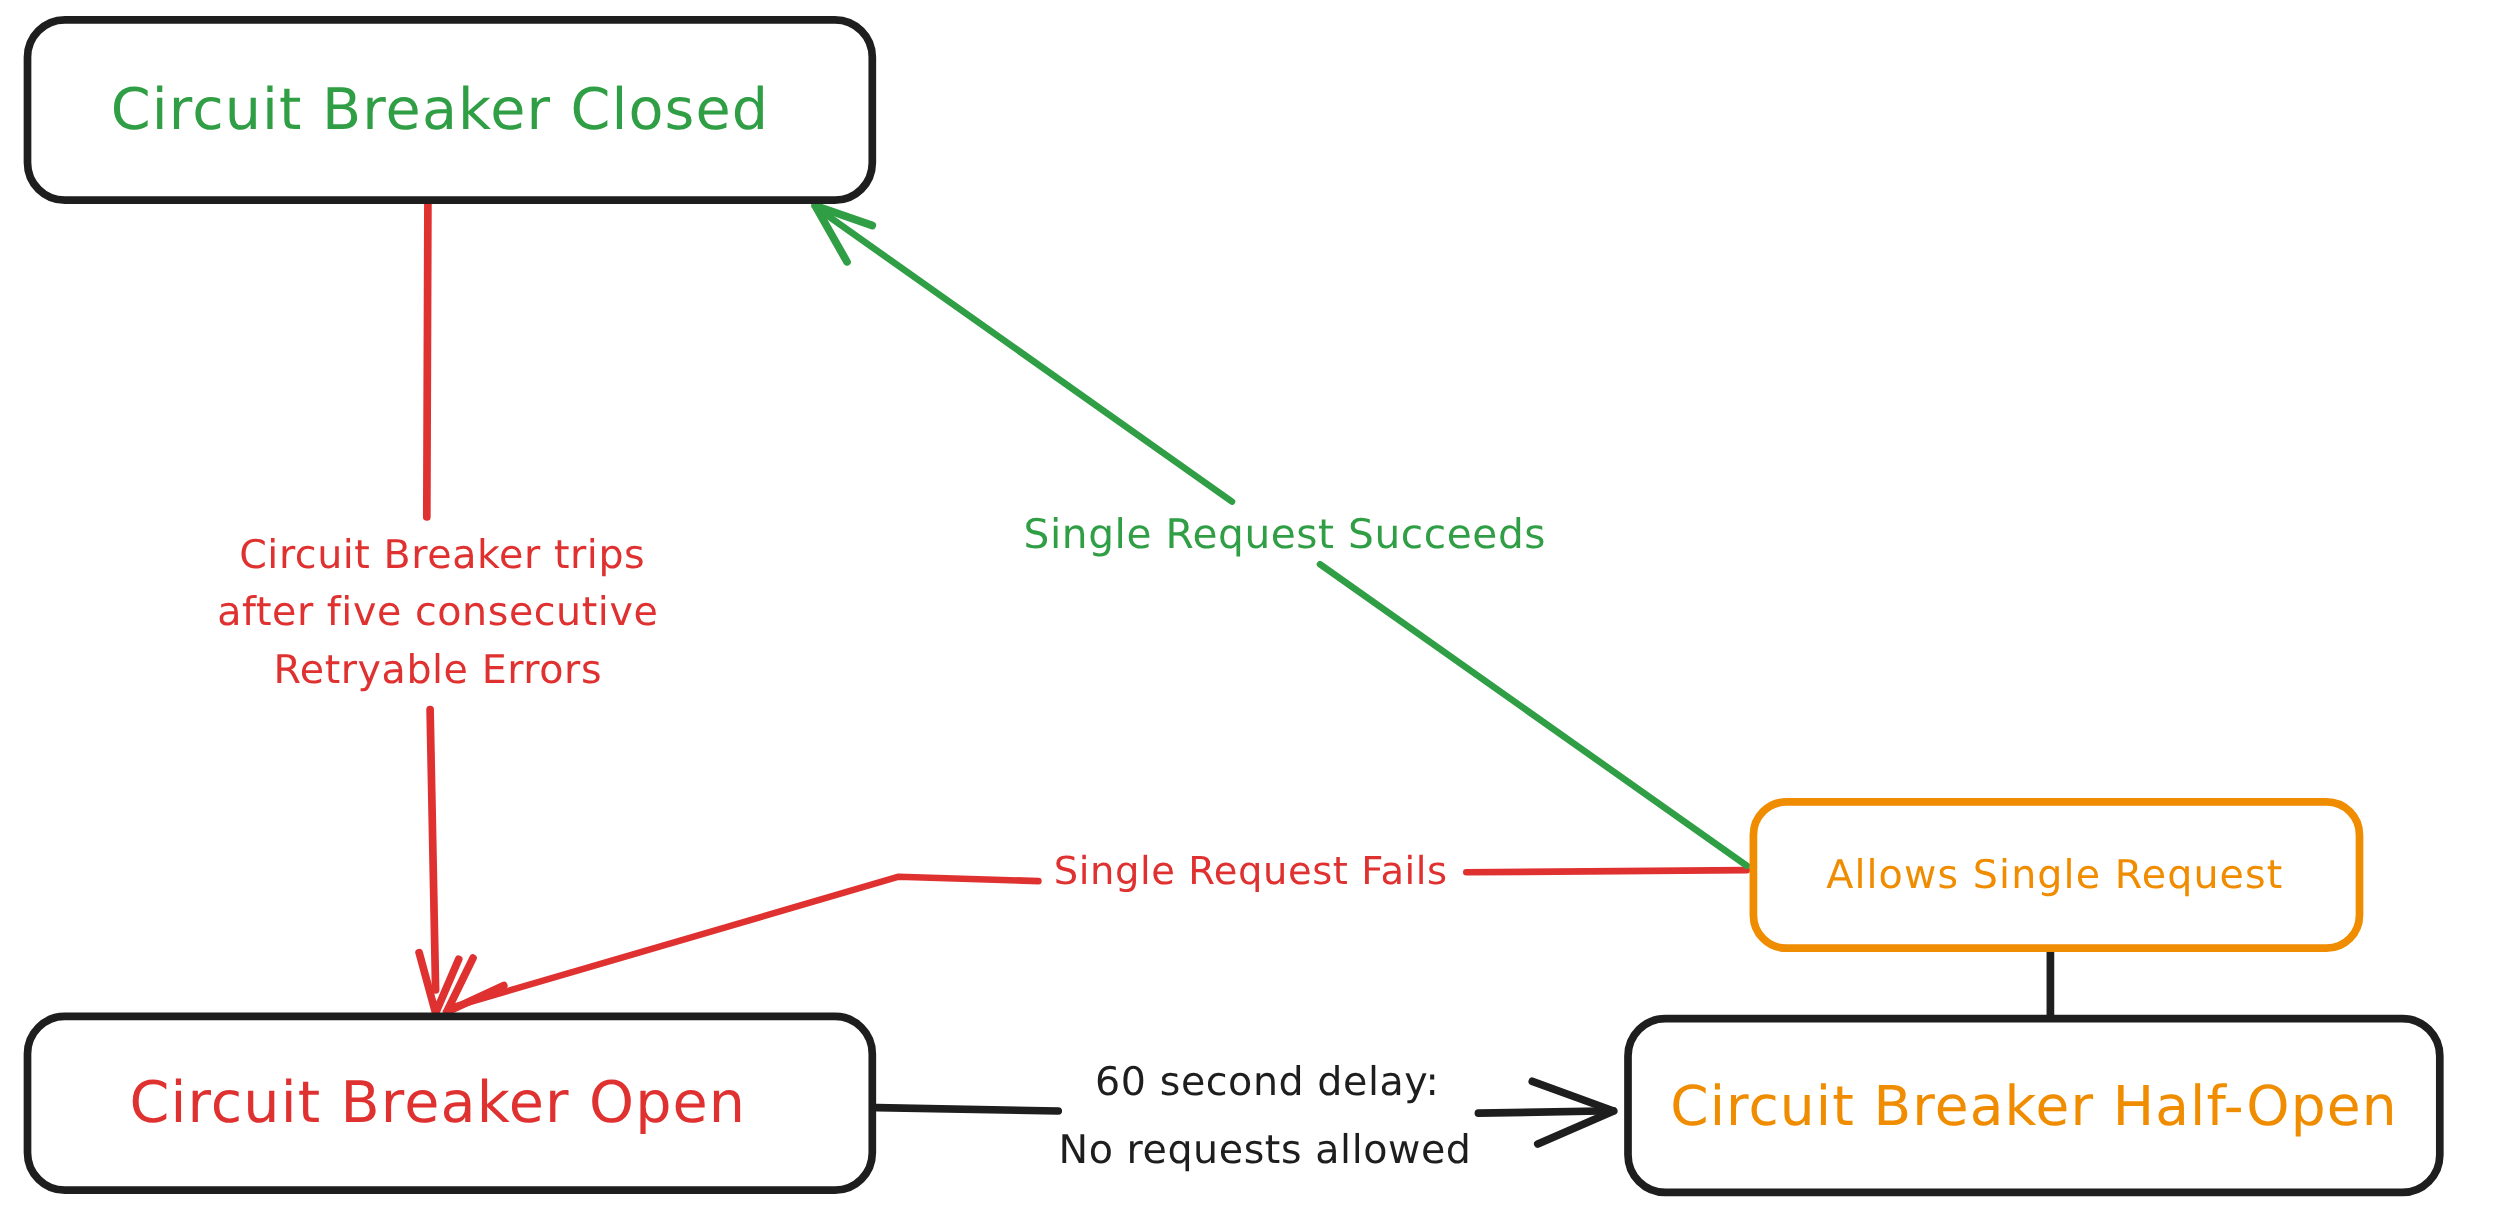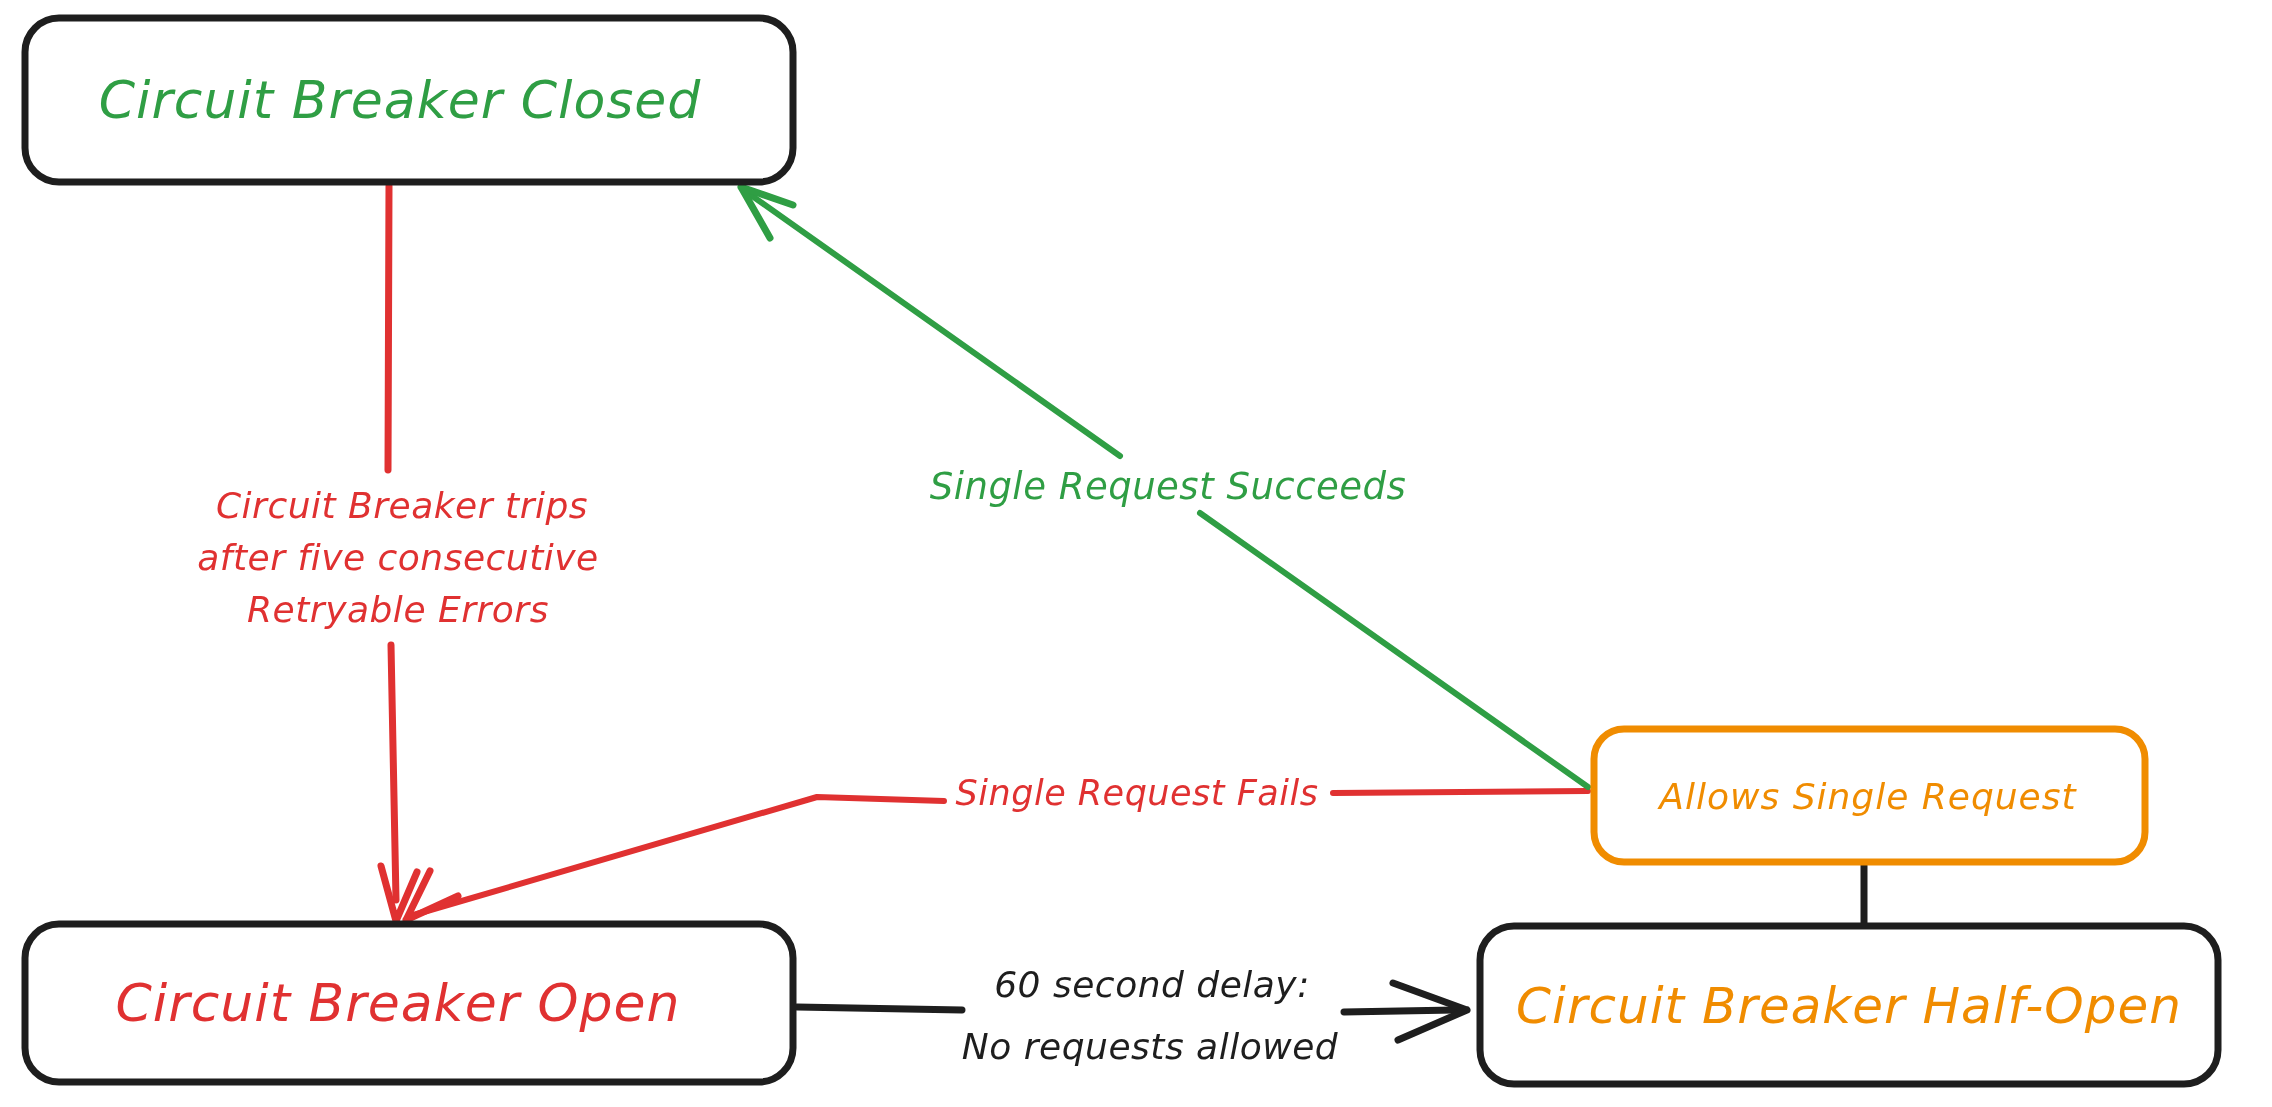--- a/index.html
+++ b/index.html
@@ -1,19 +1,19 @@
 <!DOCTYPE html>
 <html style="--ink: #1e1e1e; --red: #e03131; --green: #2f9e44; --orange: #f08c00; --background: #ffffff;"><head>
 <meta charset="utf-8">
 <style>
   :root{
     --ink:#1e1e1e; --red:#e03131; --green:#2f9e44; --orange:#f08c00; --background:#ffffff;
   }
   html,body{margin:0;padding:0;background:var(--background);}
-  .stage{width:100%;max-width:2272px;margin:0 auto;font-style:italic;}
+  .stage{width:100%;max-width:2272px;margin:0 auto;}
   svg{display:block;width:100%;height:auto;background:var(--background);
       font-family:"DejaVu Sans","Liberation Sans",sans-serif;}
   
   .node-rect{fill:#ffffff;stroke-width:7;stroke-linejoin:round;}
   .stroke-ink{stroke:var(--ink);}   .fill-ink{fill:var(--ink);}
   .stroke-red{stroke:var(--red);}   .fill-red{fill:var(--red);}
   .stroke-green{stroke:var(--green);} .fill-green{fill:var(--green);}
   .stroke-orange{stroke:var(--orange);} .fill-orange{fill:var(--orange);}
   .edge{fill:none;stroke-width:6;stroke-linecap:round;stroke-linejoin:round;}
   .edge-bold{stroke-width:7;}

